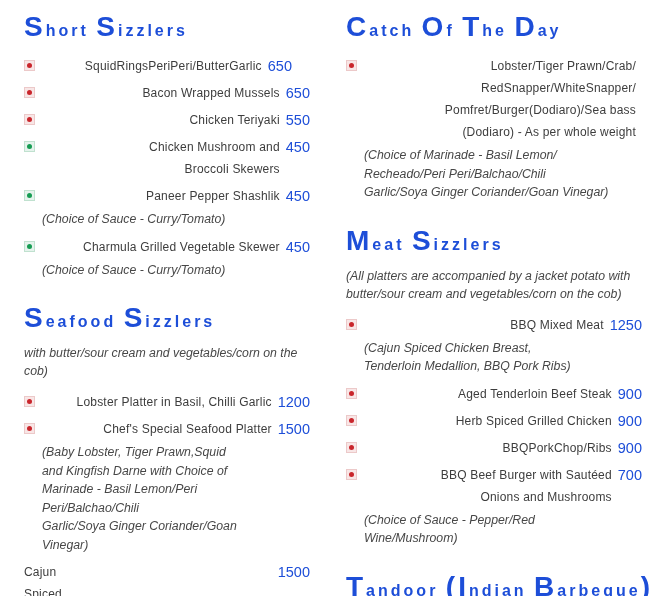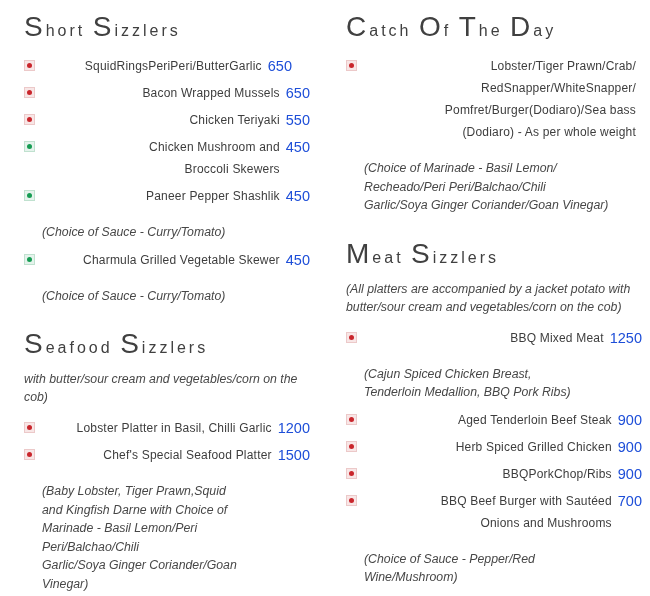--- a/index.html
+++ b/index.html
@@ -15,22 +15,22 @@
     gap: 36px;
   }
   .col { flex: 0 0 auto; }
   .col-left  { width: 286px; }
   .col-right { width: 296px; }
 
   .menu-section { margin-bottom: 2px; }
   .menu-section + .menu-section { margin-top: 22px; }
 
   .fancy-heading {
-    color: #404040;
-    font-weight: normal;
+    color: #1d4ed8;
+    font-weight: bold;
     letter-spacing: 3px;
     font-size: 16px;
     line-height: 30px;
     white-space: nowrap;
     margin-bottom: 9px;
   }
   .fancy-heading .cap { font-size: 28px; }
 
   .section-note {
     font-style: italic;
@@ -65,21 +65,21 @@
     line-height: 22px;
     color: #3d3d3d;
     letter-spacing: 0.2px;
     text-align: right;
   }
   .item-sub {
     font-style: italic;
     font-size: 12.3px;
     line-height: 18.5px;
     color: #474747;
-    margin-top: 16px;
+    margin-top: 3px;
     margin-bottom: 2px;
   }
   .item-price {
     font-size: 14.5px;
     line-height: 22px;
     color: #1d4ed8;
     text-align: right;
     padding-left: 6px;
   }
   .item-price.price-indent { padding-right: 18px; }

